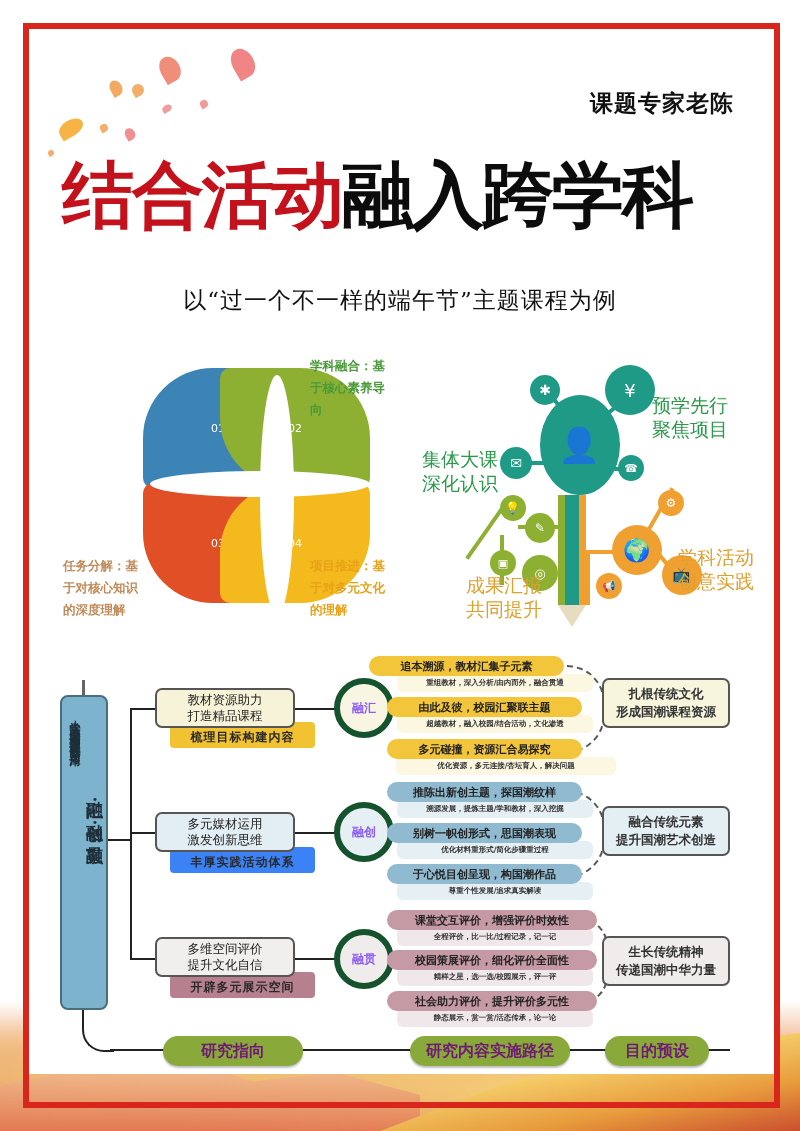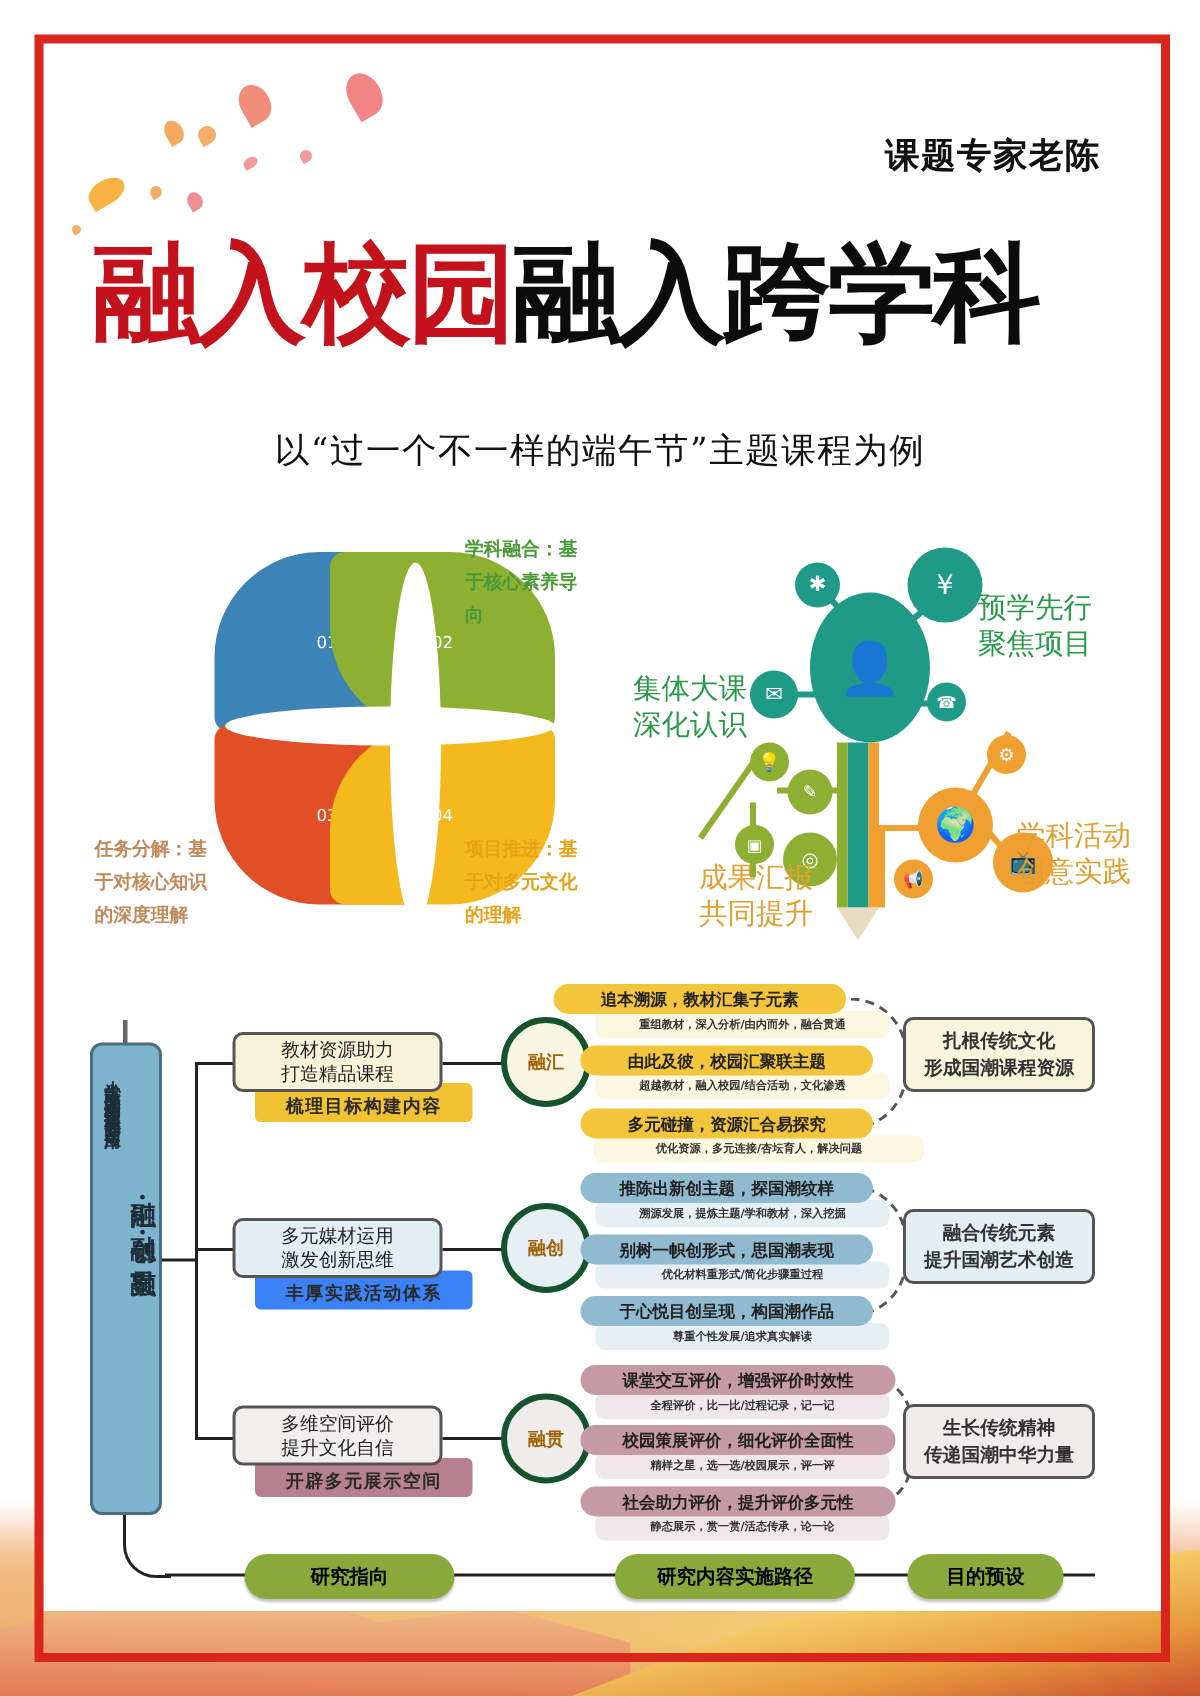--- a/index.html
+++ b/index.html
@@ -87,44 +87,44 @@
     position: absolute; width: 140px; height: 40px; border: 2px solid #555; border-radius: 7px;
     box-sizing: border-box; display: flex; align-items: center; justify-content: center; text-align: center;
     font-family: "DejaVu Serif", "Liberation Serif", serif; font-size: 12.5px; line-height: 16px; color: #222; z-index: 2;
   }
   .mid-sub {
     position: absolute; width: 145px; height: 26px; border-radius: 4px; display: flex; align-items: center;
     justify-content: center; font-family: "DejaVu Serif", "Liberation Serif", serif; font-size: 12px; font-weight: bold; color: #2a2a2a; z-index: 1;
     padding-top: 4px; box-sizing: border-box; letter-spacing: 1px;
   }
   .circle {
-    position: absolute; width: 60px; height: 60px; border-radius: 50%; border: 4px solid #14532d; box-sizing: border-box;
+    position: absolute; width: 60px; height: 60px; border-radius: 50%; border: 6px solid #14532d; box-sizing: border-box;
     display: flex; align-items: center; justify-content: center; font-family: "DejaVu Serif", "Liberation Serif", serif;
-    font-size: 12px; font-weight: bold; color: #a16207;
+    font-size: 12px; font-weight: bold; color: #8b5cf6;
   }
   .pill {
     position: absolute; height: 20px; border-radius: 10px; padding: 0 10px; display: flex; align-items: center; justify-content: center;
     font-family: "DejaVu Serif", "Liberation Serif", serif; font-size: 11px; font-weight: bold; color: #222; z-index: 2;
   }
   .pill-sub {
     position: absolute; height: 18px; border-radius: 6px; display: flex; align-items: center; justify-content: center;
     font-family: "DejaVu Serif", "Liberation Serif", serif; font-size: 7.5px; font-weight: bold; color: #333; z-index: 1;
   }
   .goal-box {
     position: absolute; left: 602px; width: 128px; height: 50px; border: 2px solid #555; border-radius: 7px; box-sizing: border-box;
     display: flex; align-items: center; justify-content: center; text-align: center;
     font-family: "DejaVu Serif", "Liberation Serif", serif; font-size: 12.5px; line-height: 18px; color: #333; font-weight: bold;
   }
   .dash {
     position: absolute; border: 2px dashed #555; border-left: none; border-radius: 0 40px 40px 0; box-sizing: border-box;
   }
   .bottom-pill {
     position: absolute; top: 1036px; height: 30px; border-radius: 15px; background: #89a93a;
     display: flex; align-items: center; justify-content: center;
-    font-family: Liberation Mono, monospace; font-size: 13px; font-weight: bold; color: #000000;
+    font-family: Liberation Mono, monospace; font-size: 16px; font-weight: bold; color: #701a75;
     box-shadow: 0 2px 2px rgba(0,0,0,0.25); z-index: 3;
   }
 </style>
 </head>
 <body>
 
 <div class="bg-bottom"></div>
 <div class="hill"></div>
 <div class="wall"></div>
 <div class="inner-white"></div>
@@ -138,21 +138,21 @@
   <div class="petal" style="left:58px;top:120px;width:26px;height:16px;background:#f6a623;"></div>
   <div class="petal" style="left:100px;top:124px;width:8px;height:8px;background:#f2a050;"></div>
   <div class="petal" style="left:125px;top:128px;width:10px;height:12px;background:#ec7a80;"></div>
   <div class="petal" style="left:162px;top:105px;width:10px;height:7px;background:#ef8a8a;"></div>
   <div class="petal" style="left:200px;top:100px;width:8px;height:8px;background:#ef8a8a;"></div>
   <div class="petal" style="left:48px;top:150px;width:6px;height:6px;background:#f2a050;"></div>
 </div>
 
 <div class="author">课题专家老陈</div>
 <div class="title">
-  <span class="red">融入校园</span><span class="black">融入跨学科</span>
+  <span class="red">结合活动</span><span class="black">融入跨学科</span>
 </div>
 <div class="subtitle">以“过一个不一样的端午节”主题课程为例</div>
 
 <div class="petal-diagram">
   <div class="leaf l1">
       <span>01</span>
     </div>
   <div class="leaf l2">
       <span>02</span>
     </div>

